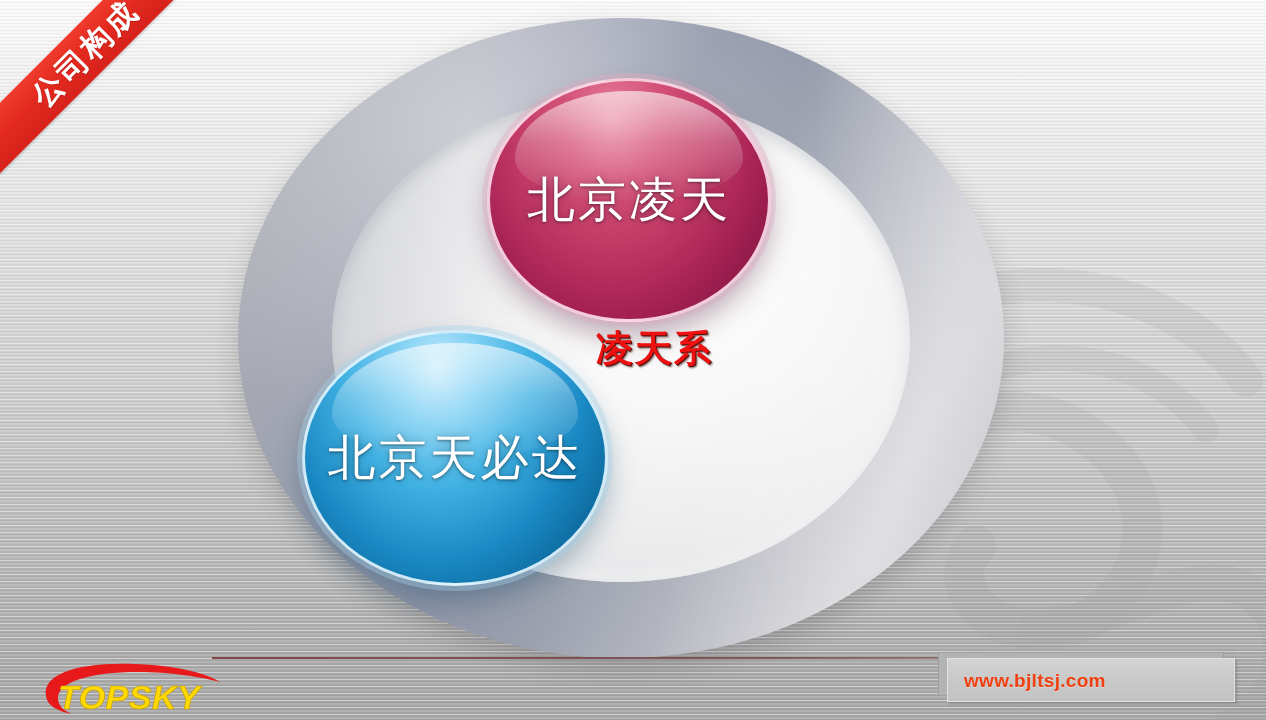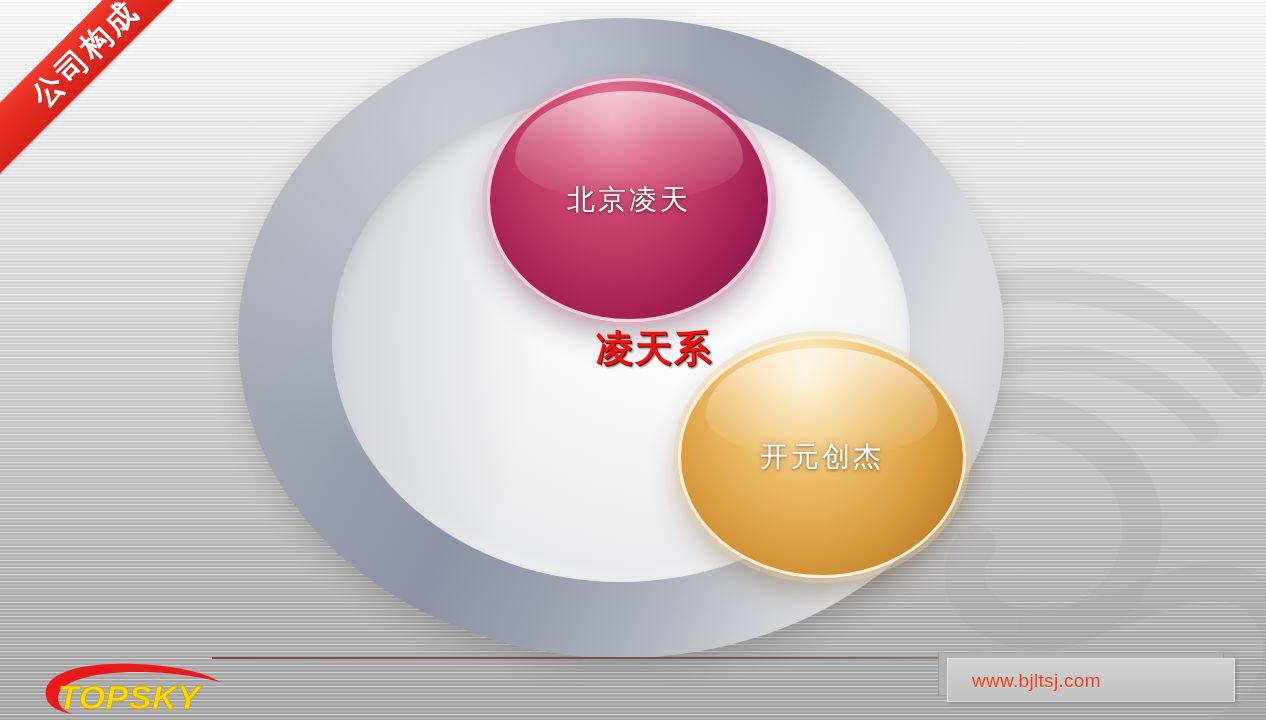--- a/index.html
+++ b/index.html
@@ -161,21 +161,21 @@
     border-radius: 50%;
     display: flex;
     align-items: center;
     justify-content: center;
   }
   .sphere-label {
     position: relative;
     z-index: 3;
     color: #ffffff;
     font-family: Liberation Sans, sans-serif;
-    font-size: 28px;
+    font-size: 48px;
     font-weight: normal;
     letter-spacing: 3px;
     line-height: 1;
     white-space: nowrap;
     text-shadow: 0 1px 3px rgba(0,0,0,0.45), 0 0 8px rgba(0,0,0,0.22);
     text-align: center;
   }
   .gloss {
     position: absolute;
     left: 9%;
@@ -288,24 +288,24 @@
     top: 6px;
     width: 286px;
     height: 42px;
     background: linear-gradient(to bottom, #d3d3d3 0%, #c9c9c9 50%, #c2c2c2 100%);
     border: 1px solid #e3e3e3;
     box-shadow: 2px 2px 3px rgba(70,70,70,0.28);
     display: flex;
     align-items: center;
   }
   .url-text {
-    margin-left: 24px;
+    margin-left: 16px;
     color: #f04010;
     font-size: 19px;
-    font-weight: normal;
+    font-weight: bold;
     letter-spacing: 0.3px;
     line-height: 1;
     white-space: nowrap;
     text-shadow: 0 1px 0 rgba(255,255,255,0.35);
   }
 </style>
 </head>
 <body>
 
 <div id="slide">
@@ -331,25 +331,25 @@
 
     <div class="ring-outer"></div>
     <div class="ring-inner"></div>
     <div class="ring-sheen"></div>
 
     <div class="sphere sphere-top">
       <span class="gloss"></span>
       <span class="sphere-label">北京凌天</span>
     </div>
 
-
-    <div class="sphere sphere-right">
+    <div class="sphere sphere-left">
       <span class="gloss"></span>
-      <span class="sphere-label">开元创杰</span>
+      <span class="sphere-label">北京天必达</span>
     </div>
+
 
     <div class="center-caption">凌天系</div>
 
   </div>
 
   <div class="footer-rule"></div>
 
   <div class="logo">
     <svg viewBox="0 0 196 58" width="196" height="58" xmlns="http://www.w3.org/2000/svg" aria-hidden="true">
 

